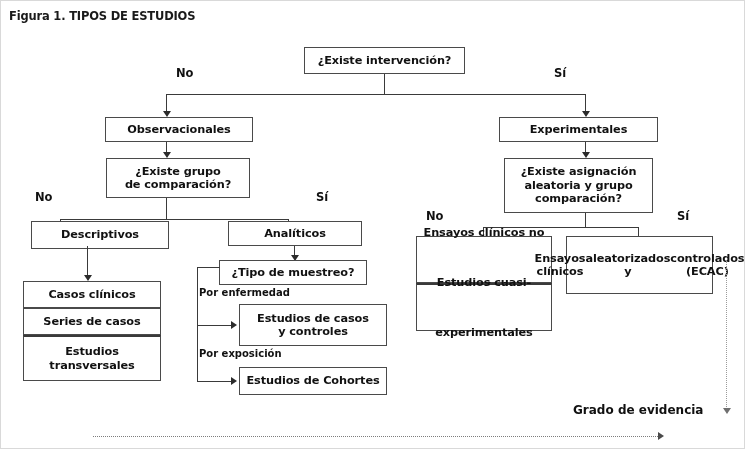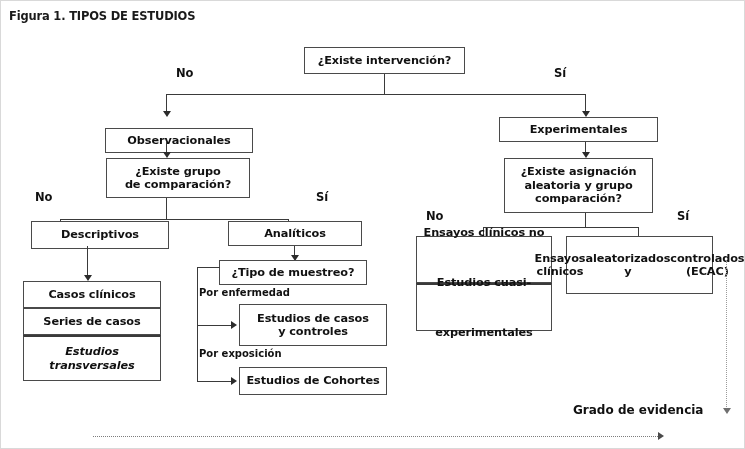--- a/index.html
+++ b/index.html
@@ -127,21 +127,21 @@
     <div class="hline" style="left:383px; top:67px; width:201px;"></div>
 
     <div class="vline" style="left:165px; top:67px; height:18px;"></div>
     <div class="arrow-down" style="left:162px; top:84px;"></div>
     <div class="vline" style="left:584px; top:67px; height:18px;"></div>
     <div class="arrow-down" style="left:581px; top:84px;"></div>
 
     <div class="lbl" style="left:175px; top:39px;">No</div>
     <div class="lbl" style="left:553px; top:39px;">Sí</div>
 
-    <div class="node" style="left:104px; top:90px; width:148px; height:25px;margin-top:11px;">Observacionales</div>
+    <div class="node" style="left:104px; top:90px; width:148px; height:25px;">Observacionales</div>
 
     <div class="vline" style="left:165px; top:115px; height:12px;"></div>
     <div class="arrow-down" style="left:162px; top:125px;"></div>
 
     <div class="node" style="left:105px; top:131px; width:144px; height:40px; flex-direction:column;align-items:center;">
       <span>¿Existe grupo</span>
       <span>de comparación?</span>
     </div>
 
     <div class="vline" style="left:165px; top:171px; height:21px;"></div>
@@ -155,21 +155,21 @@
     <div class="lbl" style="left:34px; top:163px;">No</div>
     <div class="lbl" style="left:315px; top:163px;">Sí</div>
 
     <div class="node" style="left:30px; top:194px; width:138px; height:28px;">Descriptivos</div>
 
     <div class="vline" style="left:86px; top:219px; height:31px;"></div>
     <div class="arrow-down" style="left:83px; top:248px;"></div>
 
     <div class="node" style="left:22px; top:254px; width:138px; height:27px;">Casos clínicos</div>
     <div class="node" style="left:22px; top:281px; width:138px; height:27px;">Series de casos</div>
-    <div class="node thick-top" style="left:22px; top:308px; width:138px; height:46px; flex-direction:column;font-style:italic;">
+    <div class="node thick-top" style="left:22px; top:308px; width:138px; height:46px; flex-direction:column;">
       <span>Estudios</span>
       <span>transversales</span>
     </div>
 
     <div class="node" style="left:227px; top:194px; width:134px; height:25px;">Analíticos</div>
 
     <div class="vline" style="left:293px; top:219px; height:11px;"></div>
     <div class="arrow-down" style="left:290px; top:228px;"></div>
 
     <div class="node" style="left:218px; top:233px; width:148px; height:25px;">¿Tipo de muestreo?</div>

